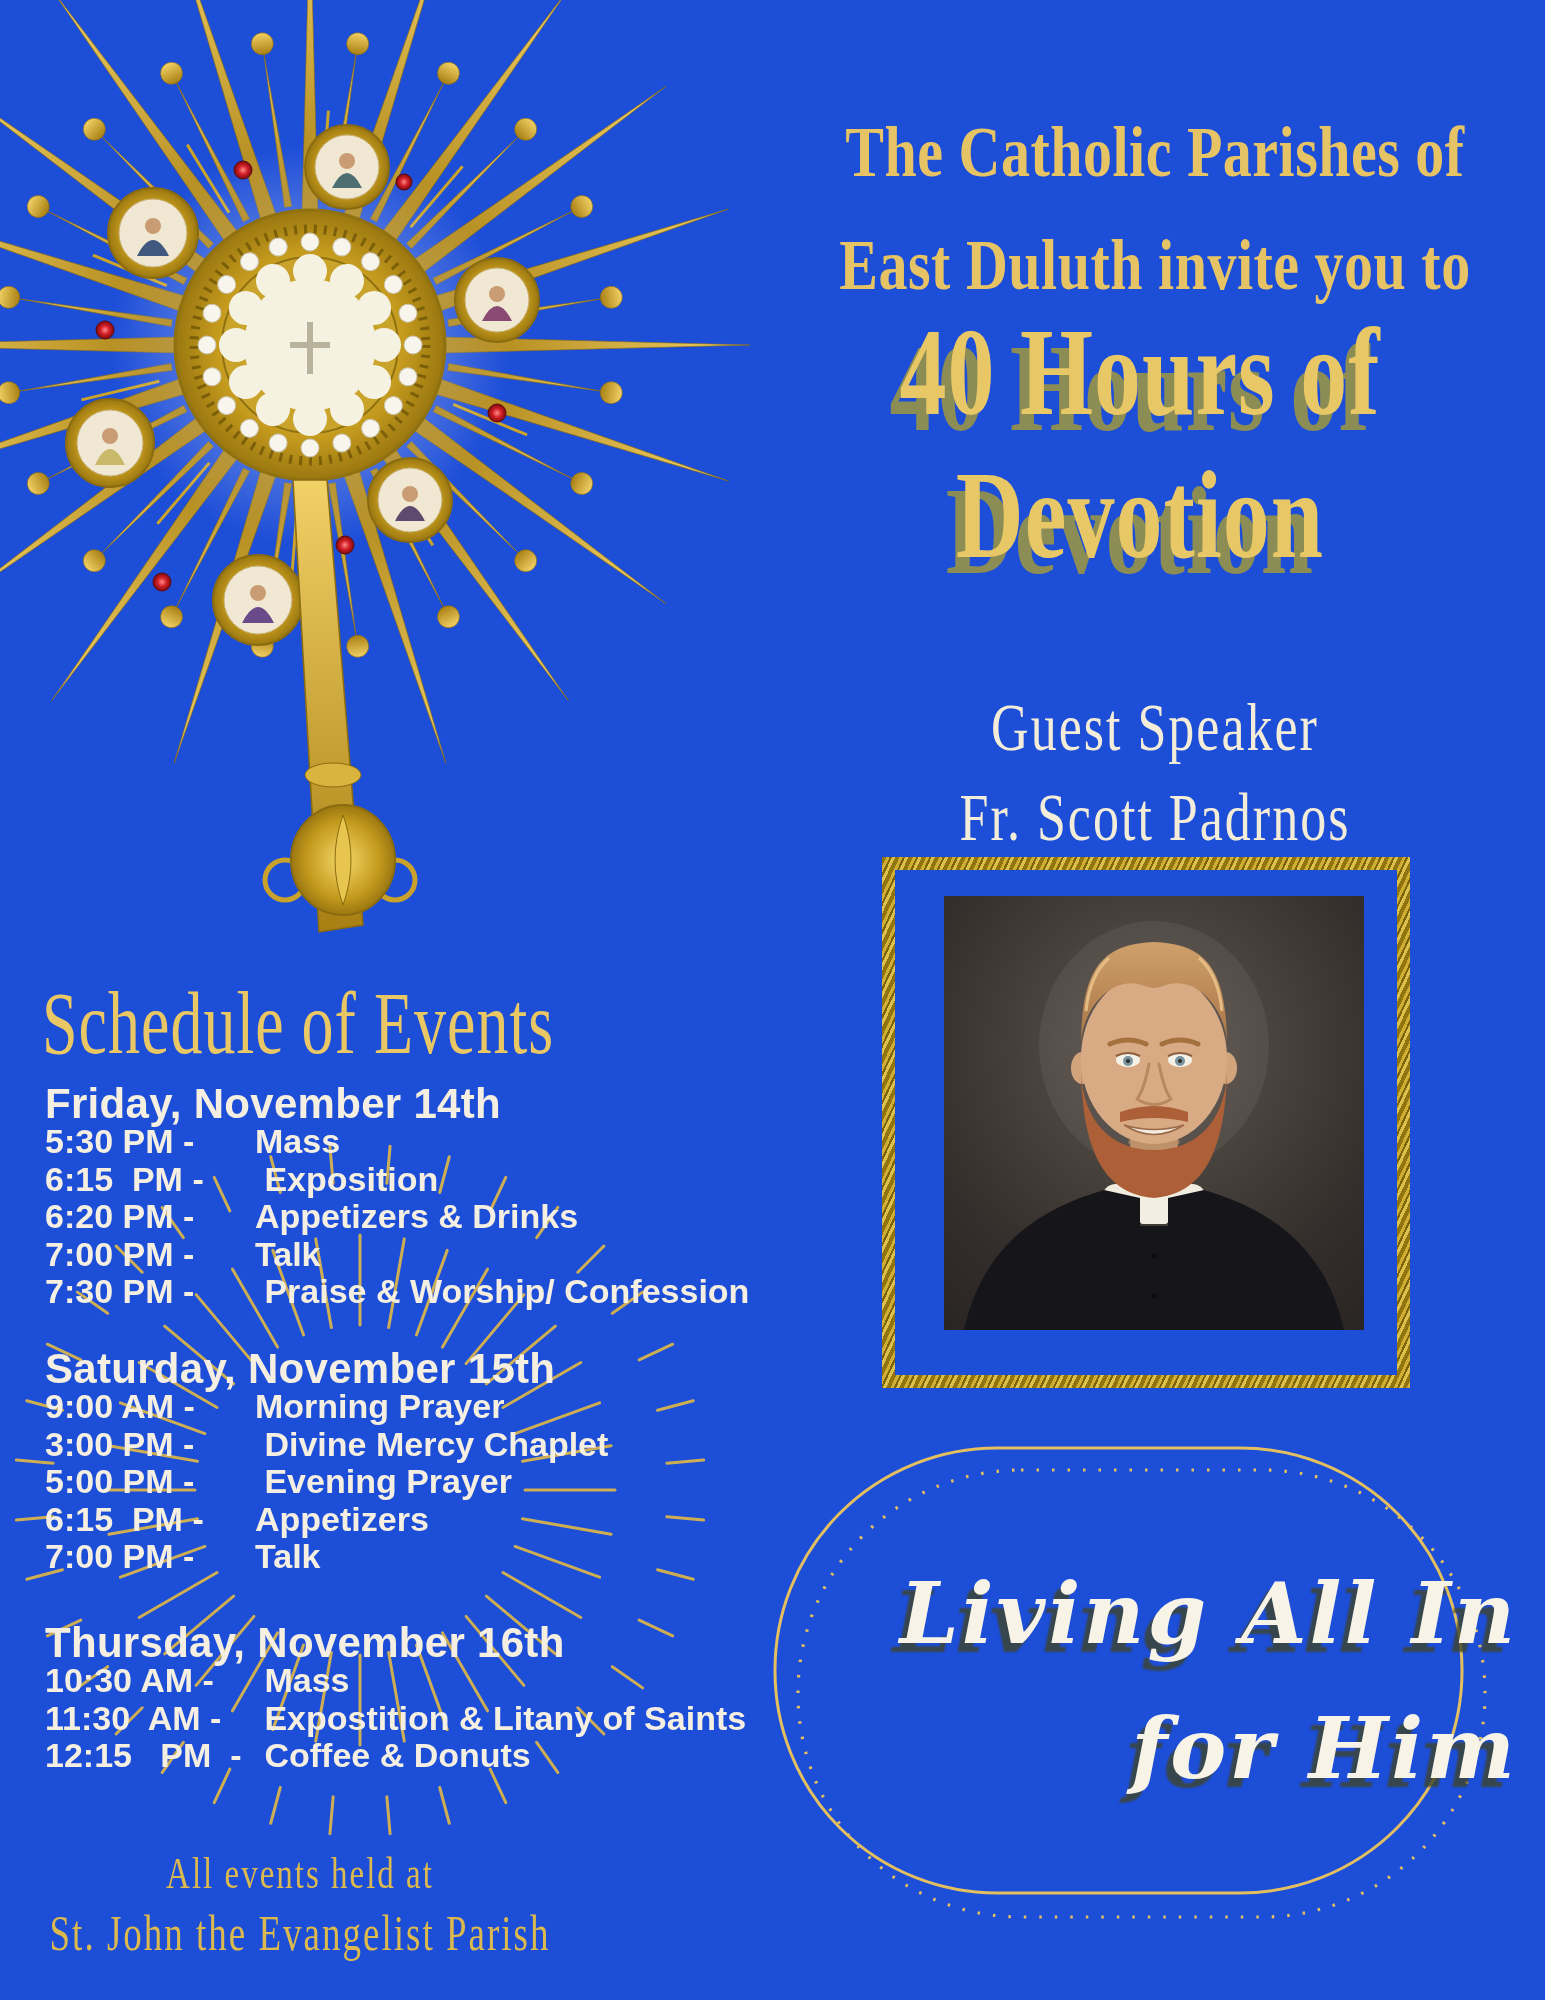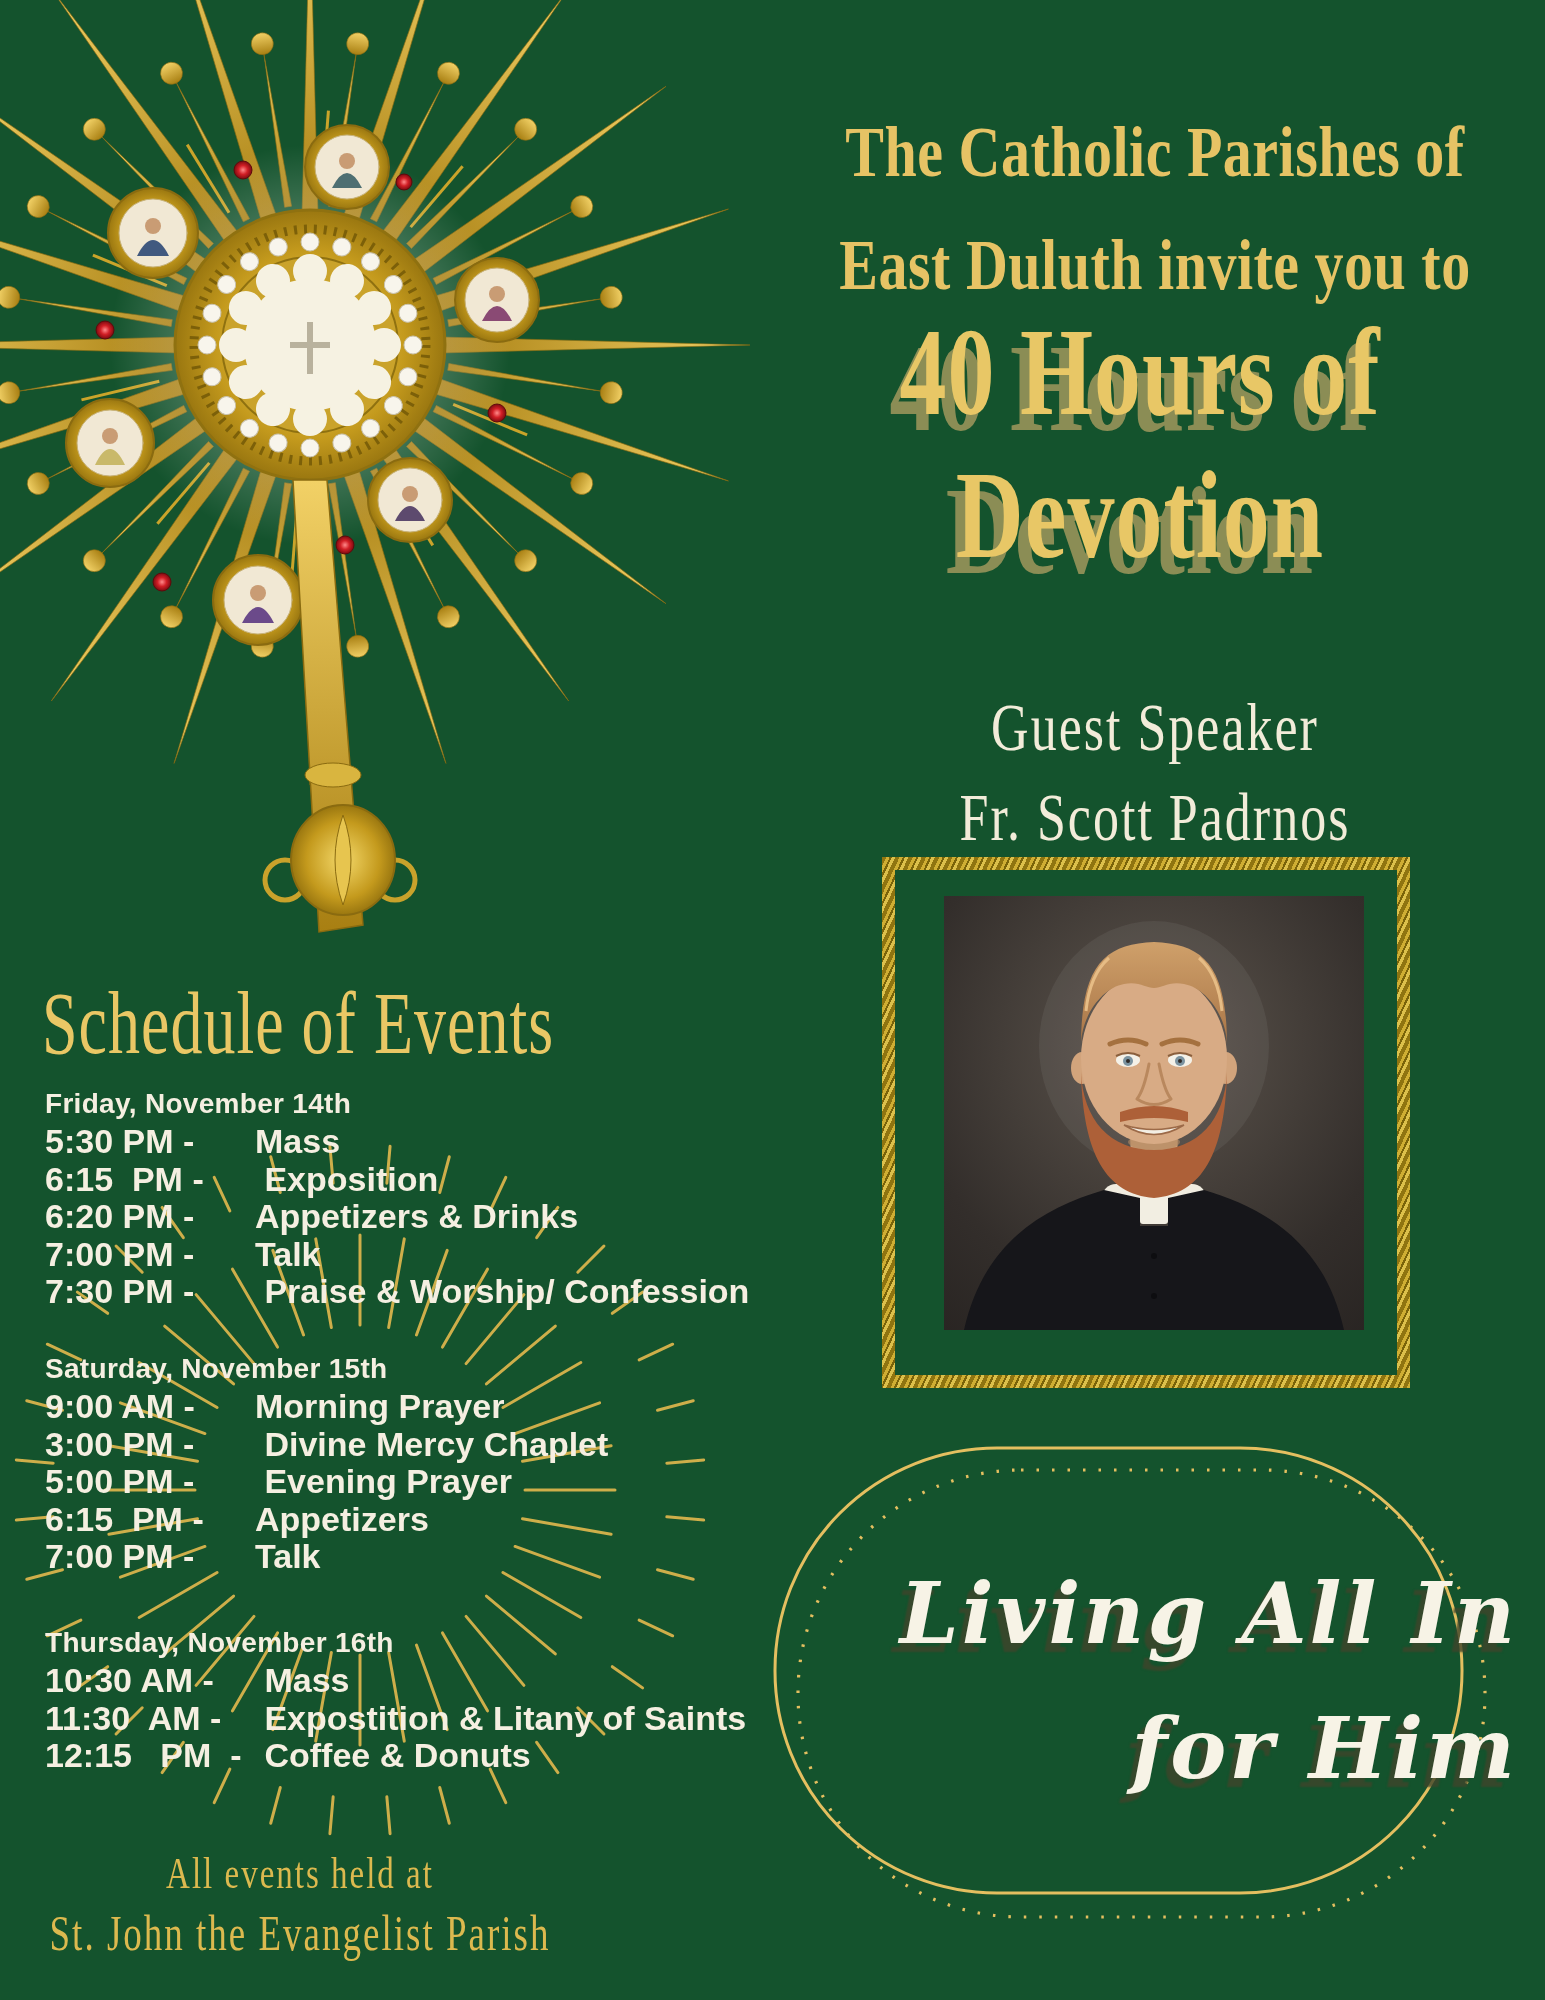--- a/index.html
+++ b/index.html
@@ -1,18 +1,18 @@
 <!DOCTYPE html>
 <html><head>
 <meta charset="utf-8">
 <style>
   html,body{margin:0;padding:0;background:#444;}
   .canvas{
     position:relative; width:1545px; height:2000px; overflow:hidden;
-    background:#14532d;
+    background:#1d4ed8;
     font-family:"Liberation Sans", sans-serif;
   }
   .abs{position:absolute;}
   
   .inv-block{
     left:755px; top:96px; width:800px; text-align:center;
     font-family:"Liberation Serif", serif; font-weight:700;
     font-size:58px; line-height:90px; letter-spacing:.5px;
     color:#e6c365;
     transform:scaleY(1.25); transform-origin:50% 0;
@@ -47,21 +47,21 @@
   .sched-head{
     left:42px; top:975px;
     font-family:"Liberation Serif", serif; font-weight:400;
     font-size:64px; line-height:70px; letter-spacing:1px;
     color:#e9c765;
     transform:scaleY(1.4); transform-origin:0 0;
     z-index:6;
   }
   .day{ left:45px; width:660px; z-index:6; color:#f5efe1; }
   .day-header{
-    font-weight:700; font-size:28px; line-height:38px; letter-spacing:.3px;
+    font-weight:700; font-size:42px; line-height:38px; letter-spacing:.3px;
     white-space:pre;
   }
   .row{ display:flex; font-weight:700; font-size:34px; line-height:37.6px; }
   .row .time{ width:210px; flex:0 0 210px; white-space:pre; }
   .row .act{ white-space:pre; }
   
   .foot1{
     left:40px; top:1846px; width:520px; text-align:center;
     font-family:"Liberation Serif", serif; font-size:33px; line-height:40px;
     letter-spacing:2px; color:#dcb94f;

